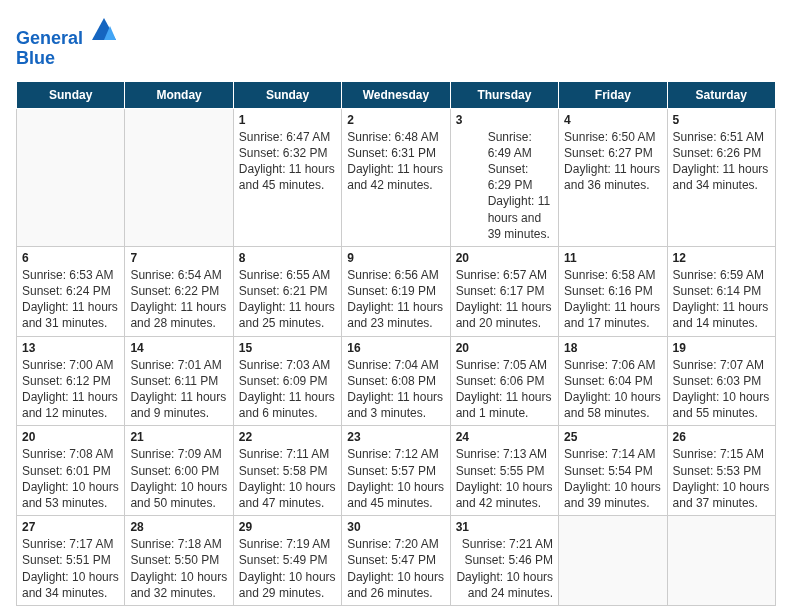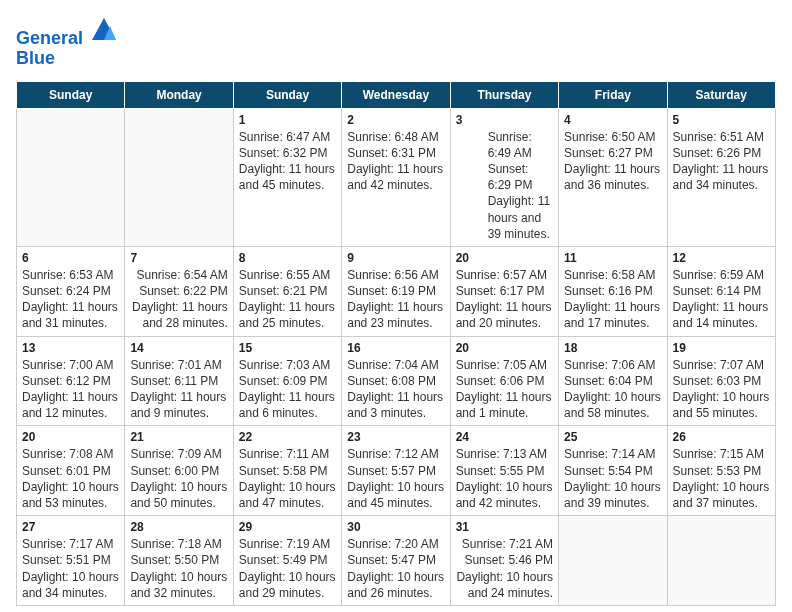--- a/index.html
+++ b/index.html
@@ -157,21 +157,21 @@
       </tr>
       <tr>
         <td>
           <span class="day-num">6</span>
           <div class="day-info" style="white-space: pre-line;">Sunrise: 6:53 AM
 Sunset: 6:24 PM
 Daylight: 11 hours and 31 minutes.</div>
         </td>
         <td>
           <span class="day-num">7</span>
-          <div class="day-info" style="white-space: pre-line; text-align: right;">Sunrise: 6:54 AM
+          <div class="day-info" style="white-space: pre-line;">Sunrise: 6:54 AM
 Sunset: 6:22 PM
 Daylight: 11 hours and 28 minutes.</div>
         </td>
         <td>
           <span class="day-num">8</span>
           <div class="day-info" style="white-space: pre-line;">Sunrise: 6:55 AM
 Sunset: 6:21 PM
 Daylight: 11 hours and 25 minutes.</div>
         </td>
         <td>

